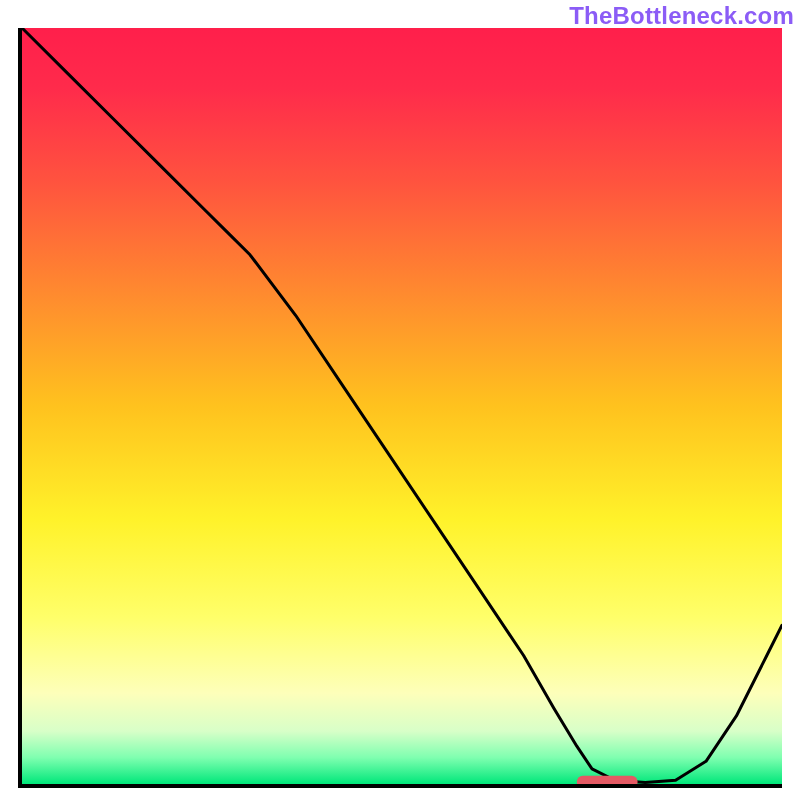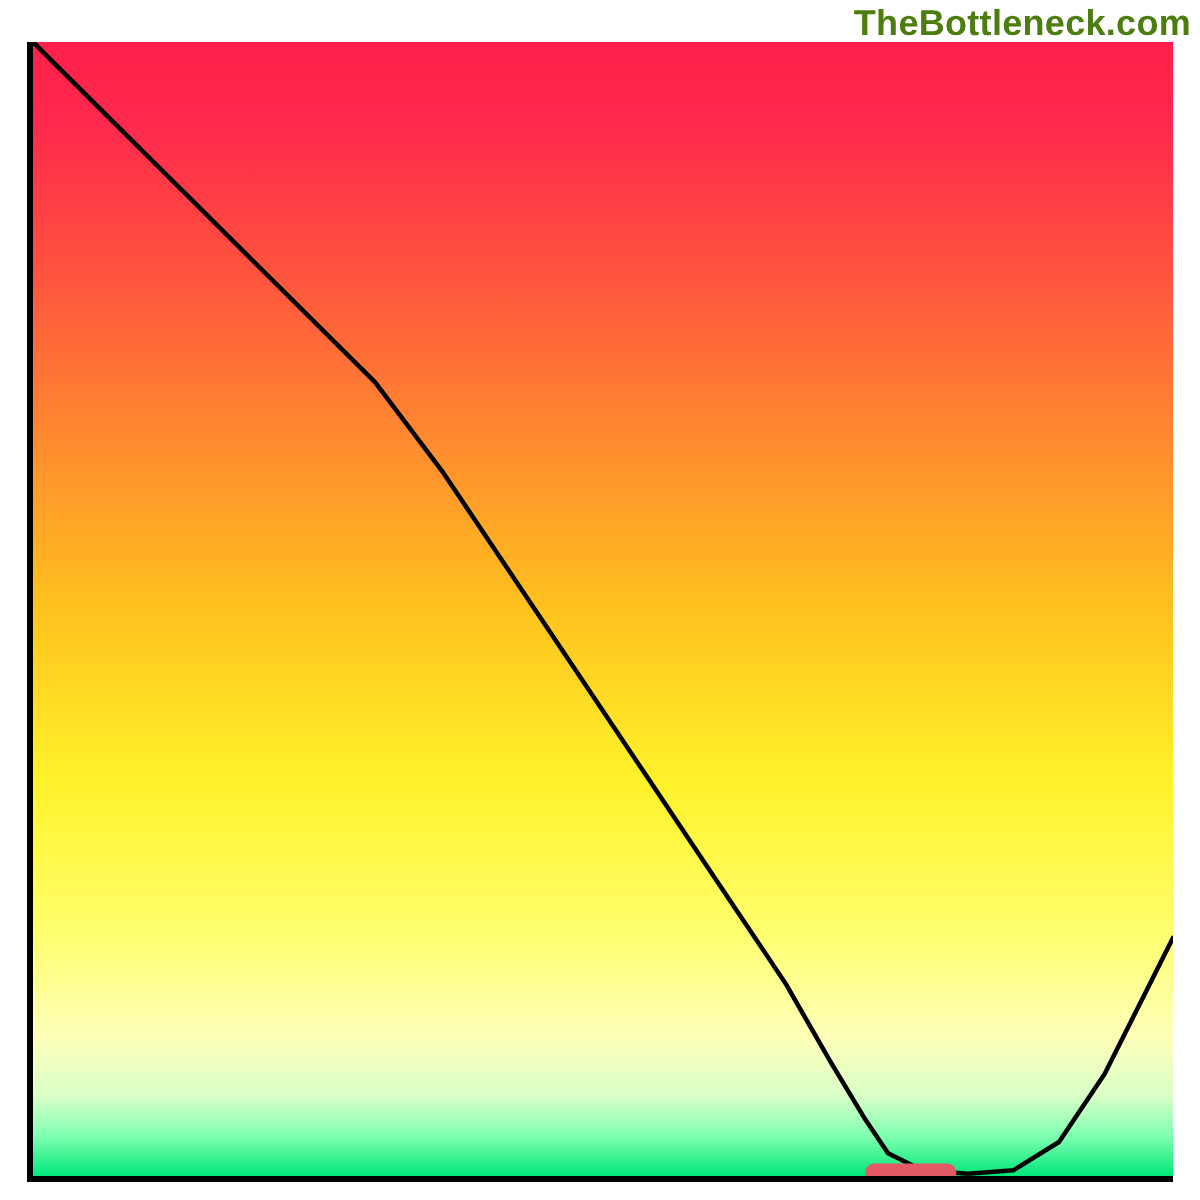--- a/index.html
+++ b/index.html
@@ -15,21 +15,21 @@
     width: 800px;
     height: 800px;
   }
   .watermark {
     position: absolute;
     top: 2px;
     right: 6px;
     font-family: Arial, Helvetica, sans-serif;
     font-size: 24px;
     font-weight: 600;
-    color: #4d7c0f;
+    color: #8b5cf6;
     letter-spacing: 0.2px;
   }
   .plot {
     position: absolute;
     left: 18px;
     top: 28px;
     width: 764px;
     height: 760px;
     box-sizing: border-box;
     border: 4px solid #000;

